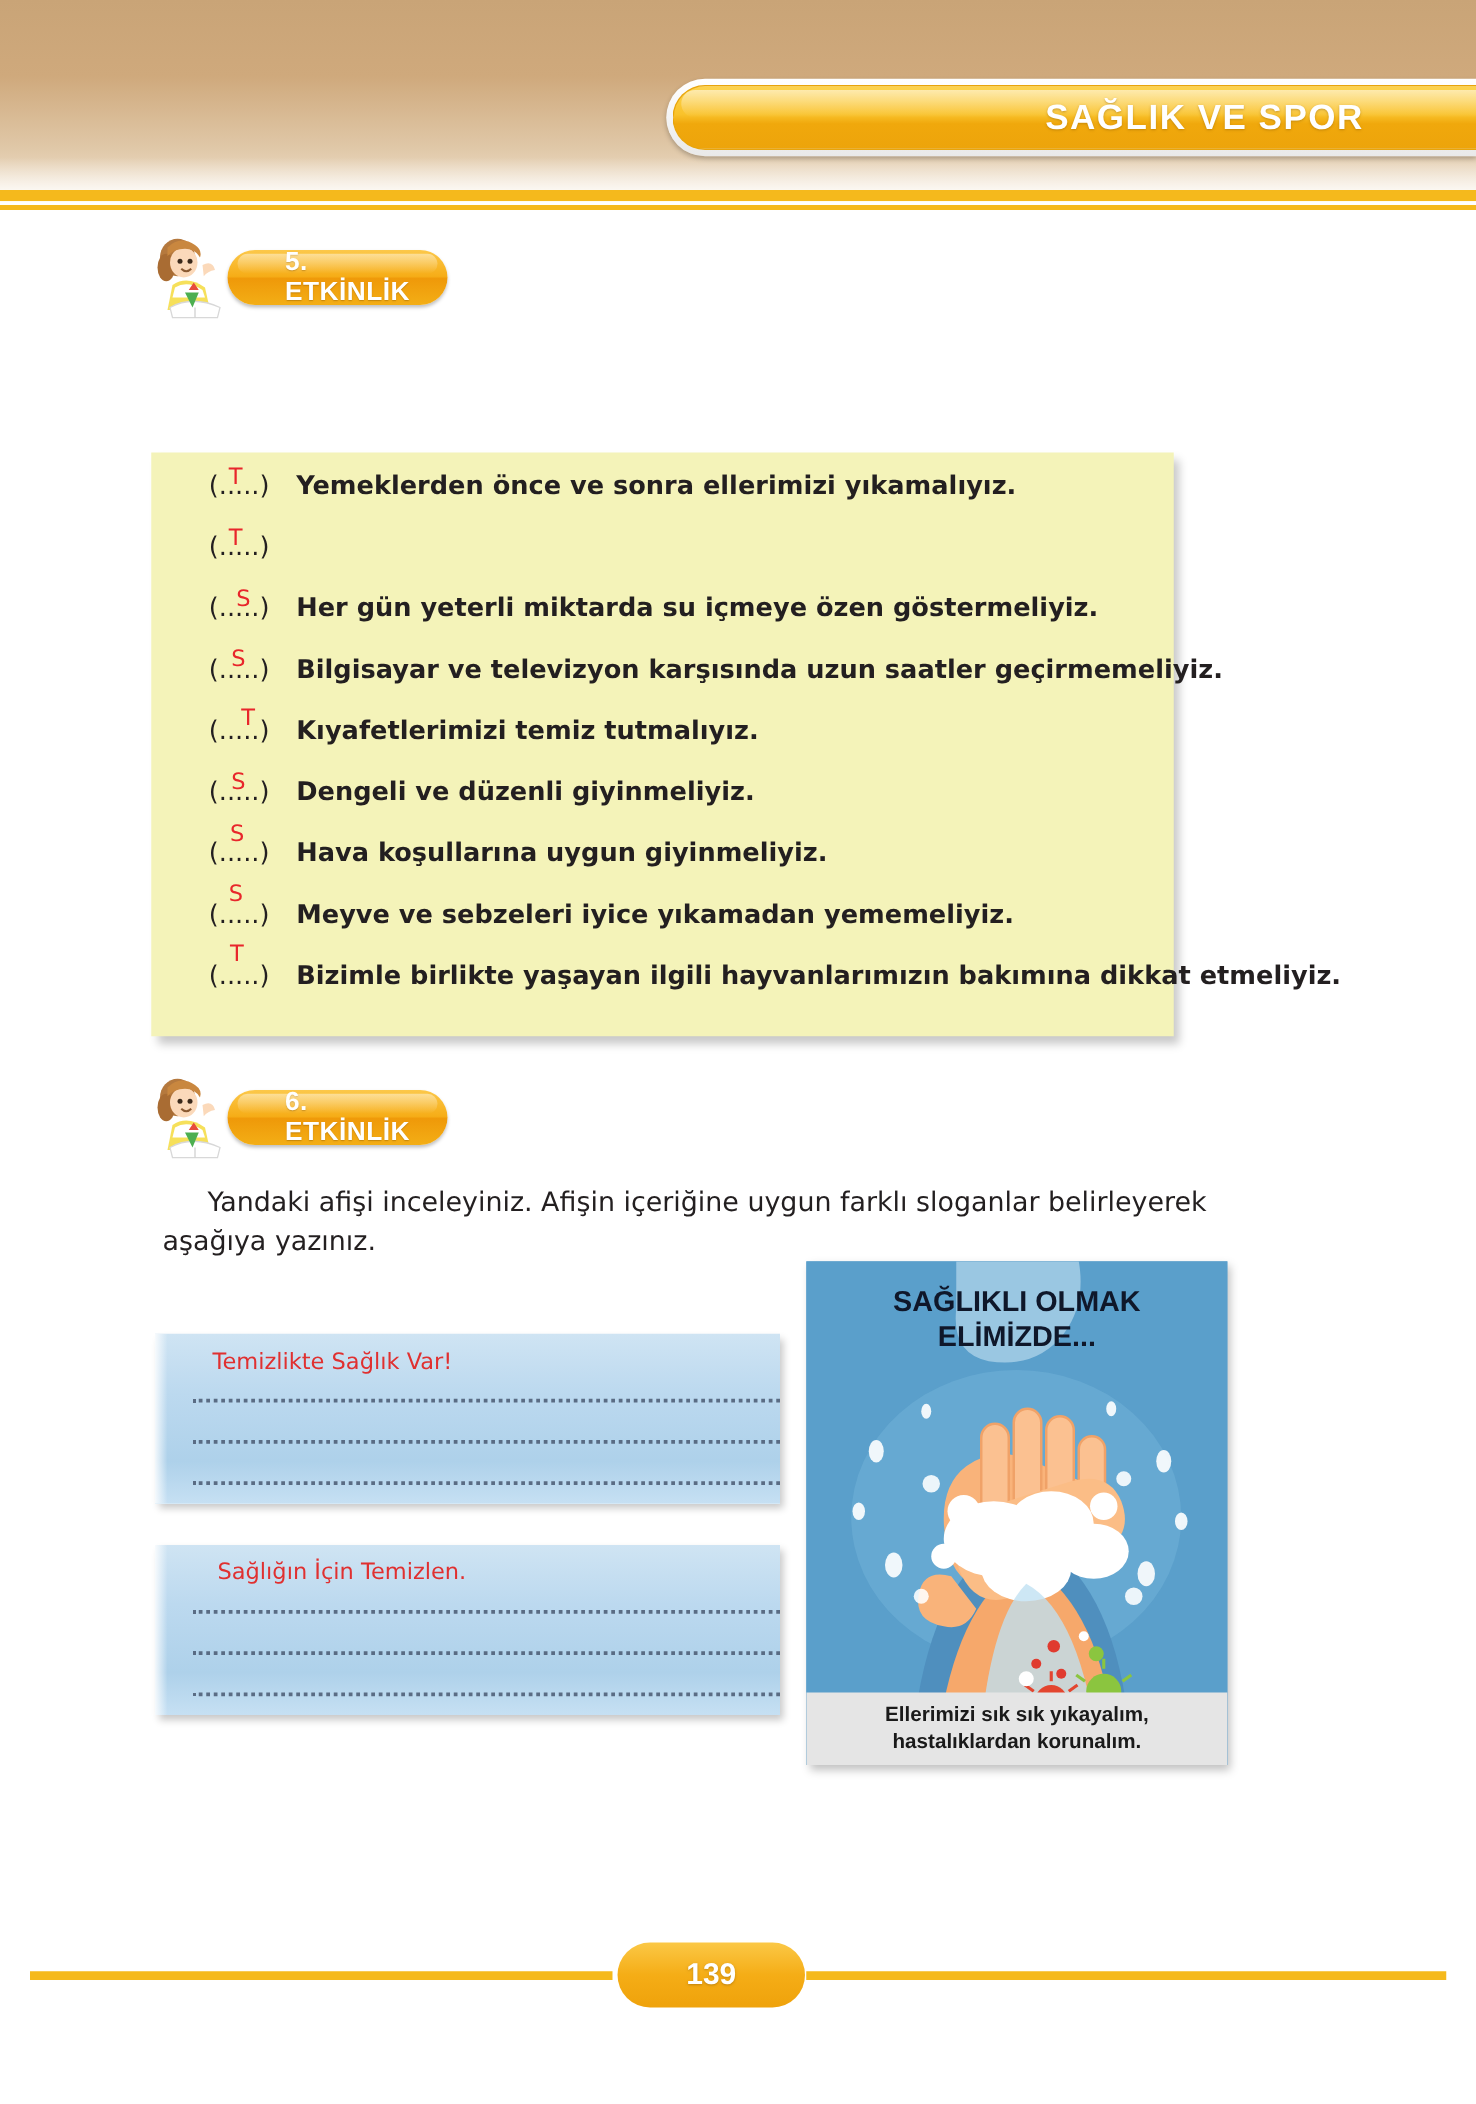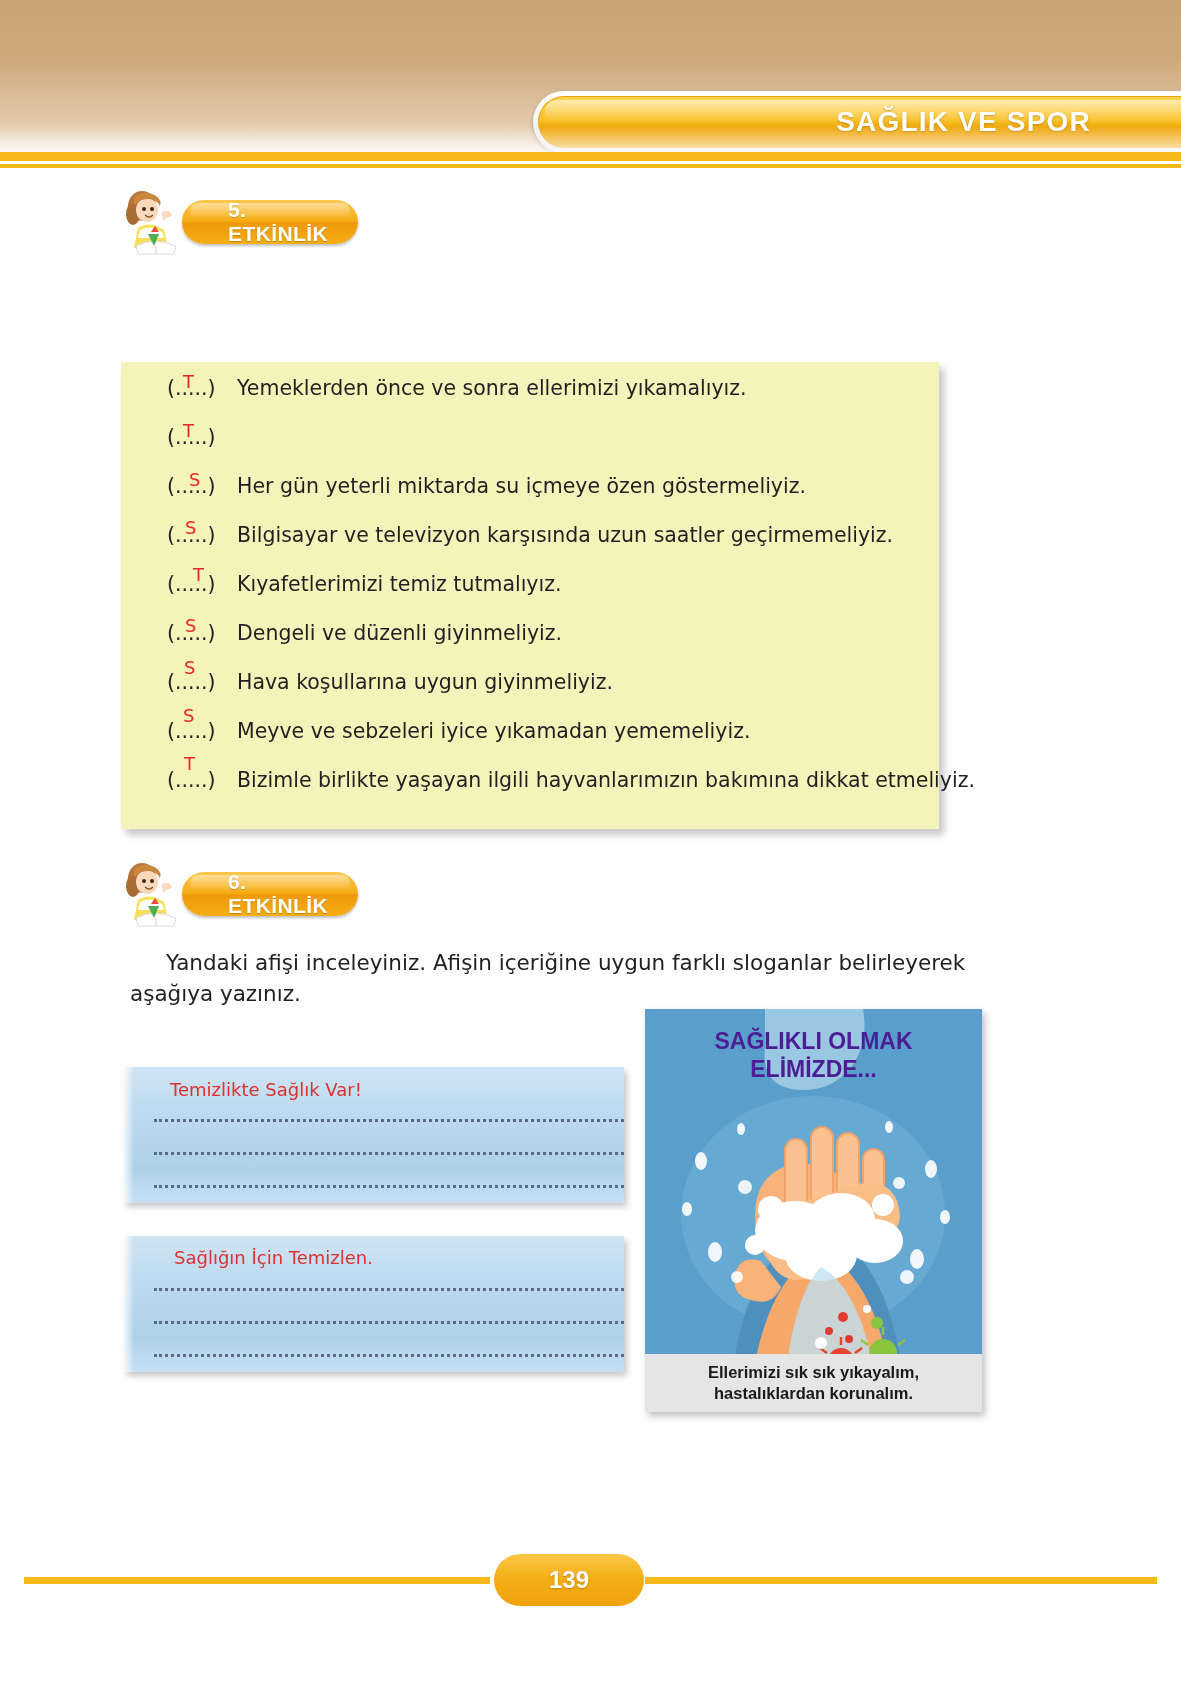--- a/index.html
+++ b/index.html
@@ -32,21 +32,20 @@
     background: linear-gradient(180deg, rgba(255,255,255,0) 0%, rgba(255,255,255,0.75) 100%);
   }
   .header-pill-wrap {
     position: absolute;
     left: 533px; top: 63px;
     width: 648px; height: 62px;
     background: linear-gradient(180deg,#ffffff 0%, #e9e9e9 100%);
     border-radius: 31px 0 0 31px;
     box-shadow: 0 2px 4px rgba(0,0,0,0.25);
     padding: 5px 0 5px 5px;
-    margin-top: 28px;
   }
   .header-pill {
     position: relative;
     width: 100%; height: 100%;
     border-radius: 26px 0 0 26px;
     background: linear-gradient(180deg, #fdd34e 0%, #f9c22b 45%, #f0a80c 60%, #eda40b 100%);
     border: 1px solid #e8a40b;
     border-right: none;
     display: flex;
     align-items: center;
@@ -160,21 +159,21 @@
     width: 62px;
     flex: 0 0 62px;
     color: #231f20;
   }
   .ex-ans {
     position: absolute;
     color: #e8262b;
     font-family: "DejaVu Sans", sans-serif;
     font-size: 18px;
   }
-  .ex-text { padding-left: 8px; }
+  .ex-text { padding-left: 8px; font-weight: bold; }
 
   
   .write-panel {
     position: absolute;
     background: linear-gradient(180deg, #cfe4f3 0%, #bcd9ef 35%, #aed1ea 75%, #c6e0f3 100%);
     box-shadow: 3px 4px 6px rgba(0,0,0,0.22);
     overflow: hidden;
   }
   .write-panel::before {
     content: "";
@@ -204,21 +203,21 @@
     width: 337px; height: 403px;
     background: #5a9fcb;
     box-shadow: 3px 4px 7px rgba(0,0,0,0.25);
     overflow: hidden;
   }
   .poster-title {
     position: absolute;
     left: 0; top: 18px;
     width: 100%;
     text-align: center;
-    color: #4c1d95;
+    color: #0f172a;
     font-size: 23px;
     font-weight: bold;
     line-height: 1.22;
     z-index: 6;
   }
   .poster-caption-bar {
     position: absolute;
     left: 0; bottom: 0;
     width: 100%; height: 58px;
     background: #e5e5e5;

